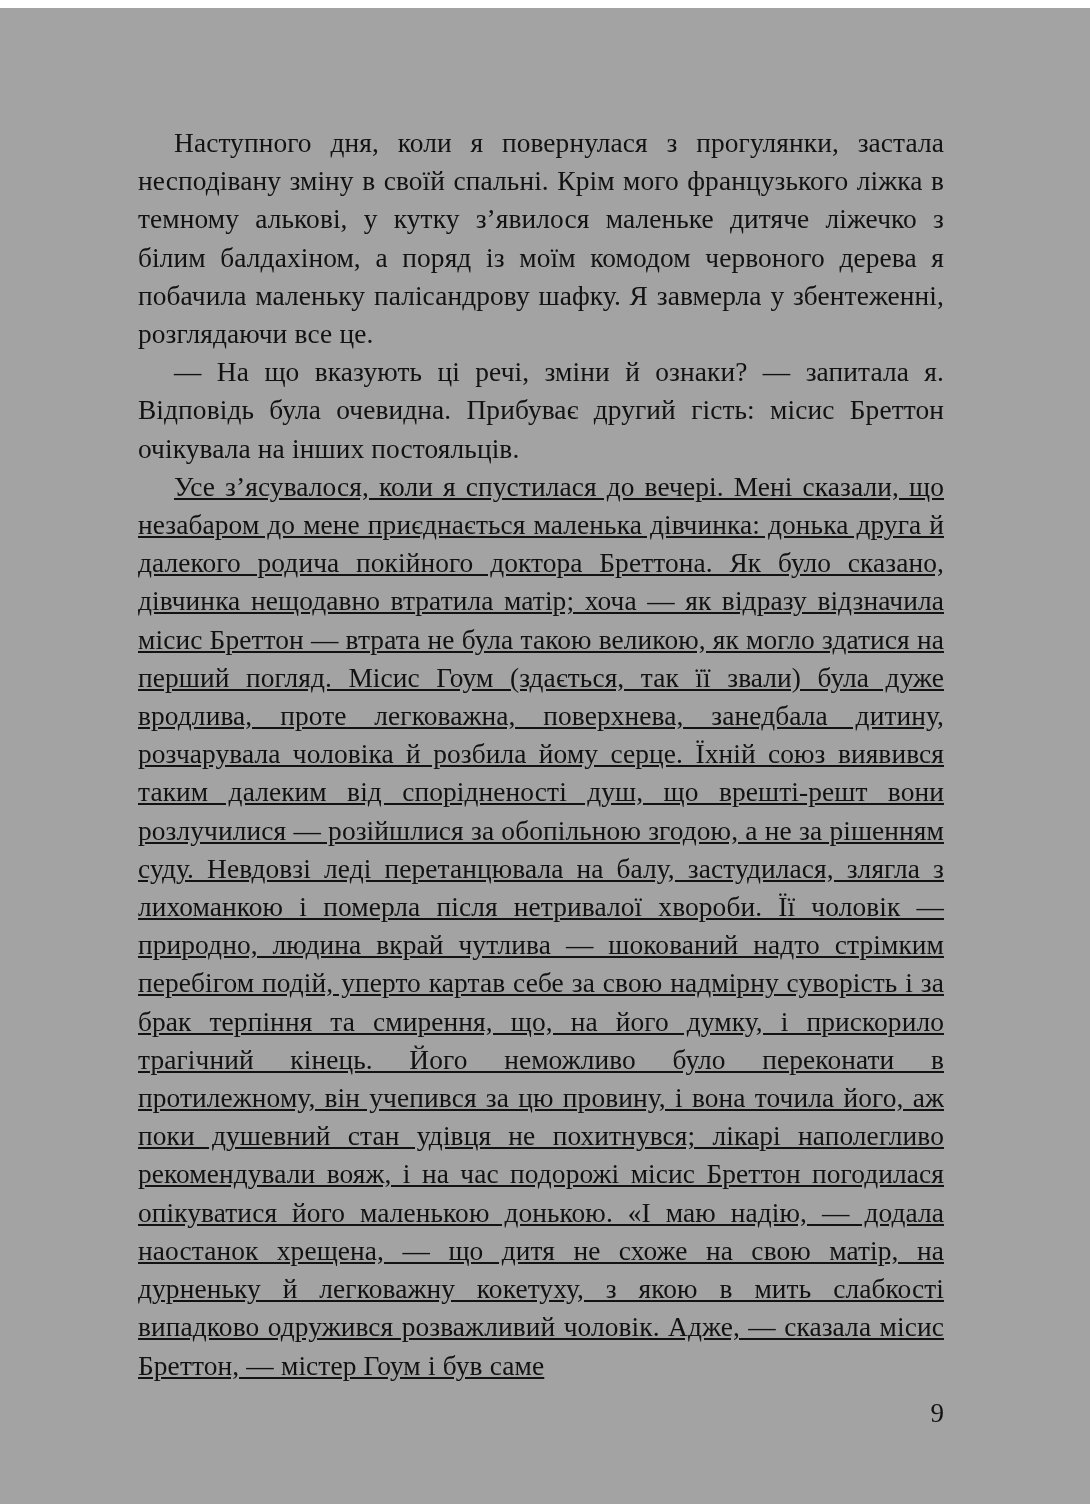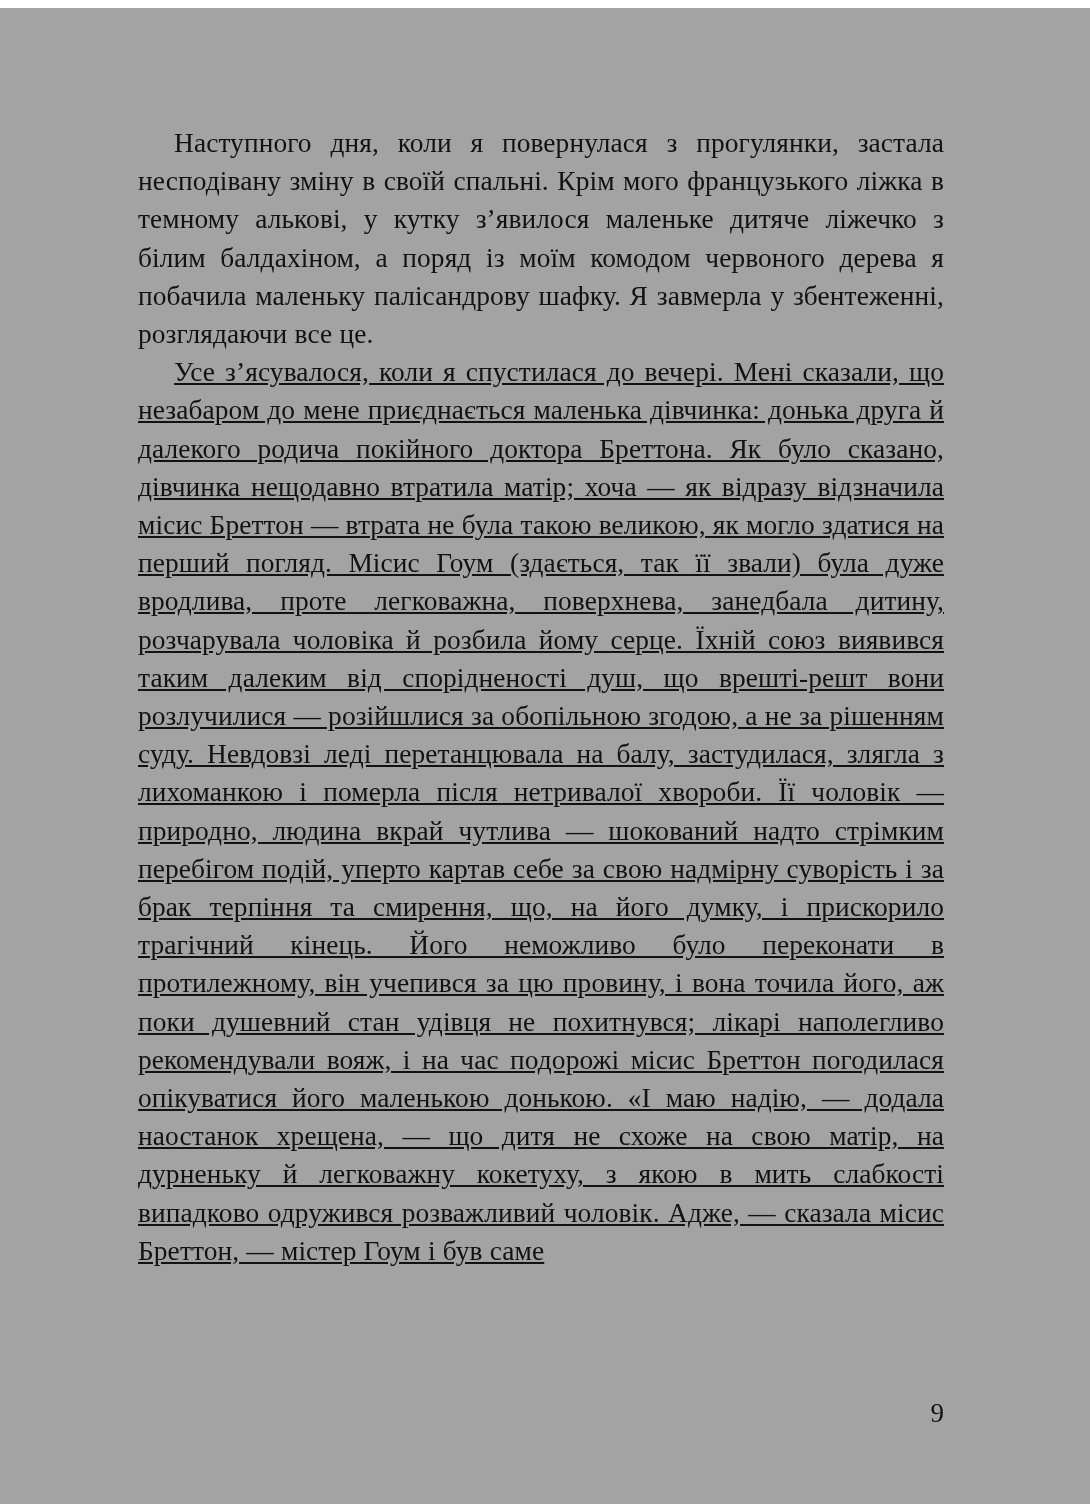--- a/index.html
+++ b/index.html
@@ -51,18 +51,19 @@
     font-family: "Liberation Serif", "DejaVu Serif", serif;
   }
 </style>
 </head>
 <body>
 
 <div class="page">
 
   <div class="text-block">
     <p class="para">Наступного дня, коли я повернулася з прогулянки, застала несподівану зміну в своїй спальні. Крім мого французького ліжка в темному алькові, у кутку з’явилося маленьке дитяче ліжечко з білим балдахіном, а поряд із моїм комодом червоного дерева я побачила маленьку палісандрову шафку. Я завмерла у збентеженні, розглядаючи все це.</p>
+    <p class="para">— На що вказують ці речі, зміни й ознаки? — запитала я. Відповідь була очевидна. Прибуває другий гість: місис Бреттон очікувала на інших постояльців.</p>
     <p class="para">Усе з’ясувалося, коли я спустилася до вечері. Мені сказали, що незабаром до мене приєднається маленька дівчинка: донька друга й далекого родича покійного доктора Бреттона. Як було сказано, дівчинка нещодавно втратила матір; хоча — як відразу відзначила місис Бреттон — втрата не була такою великою, як могло здатися на перший погляд. Місис Гоум (здається, так її звали) була дуже вродлива, проте легковажна, поверхнева, занедбала дитину, розчарувала чоловіка й розбила йому серце. Їхній союз виявився таким далеким від спорідненості душ, що врешті-решт вони розлучилися — розійшлися за обопільною згодою, а не за рішенням суду. Невдовзі леді перетанцювала на балу, застудилася, злягла з лихоманкою і померла після нетривалої хвороби. Її чоловік — природно, людина вкрай чутлива — шокований надто стрімким перебігом подій, уперто картав себе за свою надмірну суворість і за брак терпіння та смирення, що, на його думку, і прискорило трагічний кінець. Його неможливо було переконати в протилежному, він учепився за цю провину, і вона точила його, аж поки душевний стан удівця не похитнувся; лікарі наполегливо рекомендували вояж, і на час подорожі місис Бреттон погодилася опікуватися його маленькою донькою. «І маю надію, — додала наостанок хрещена, — що дитя не схоже на свою матір, на дурненьку й легковажну кокетуху, з якою в мить слабкості випадково одружився розважливий чоловік. Адже, — сказала місис Бреттон, — містер Гоум і був саме</p>
   </div>
 
   <div class="page-number">9</div>
 
 </div>
 
 </body></html>

